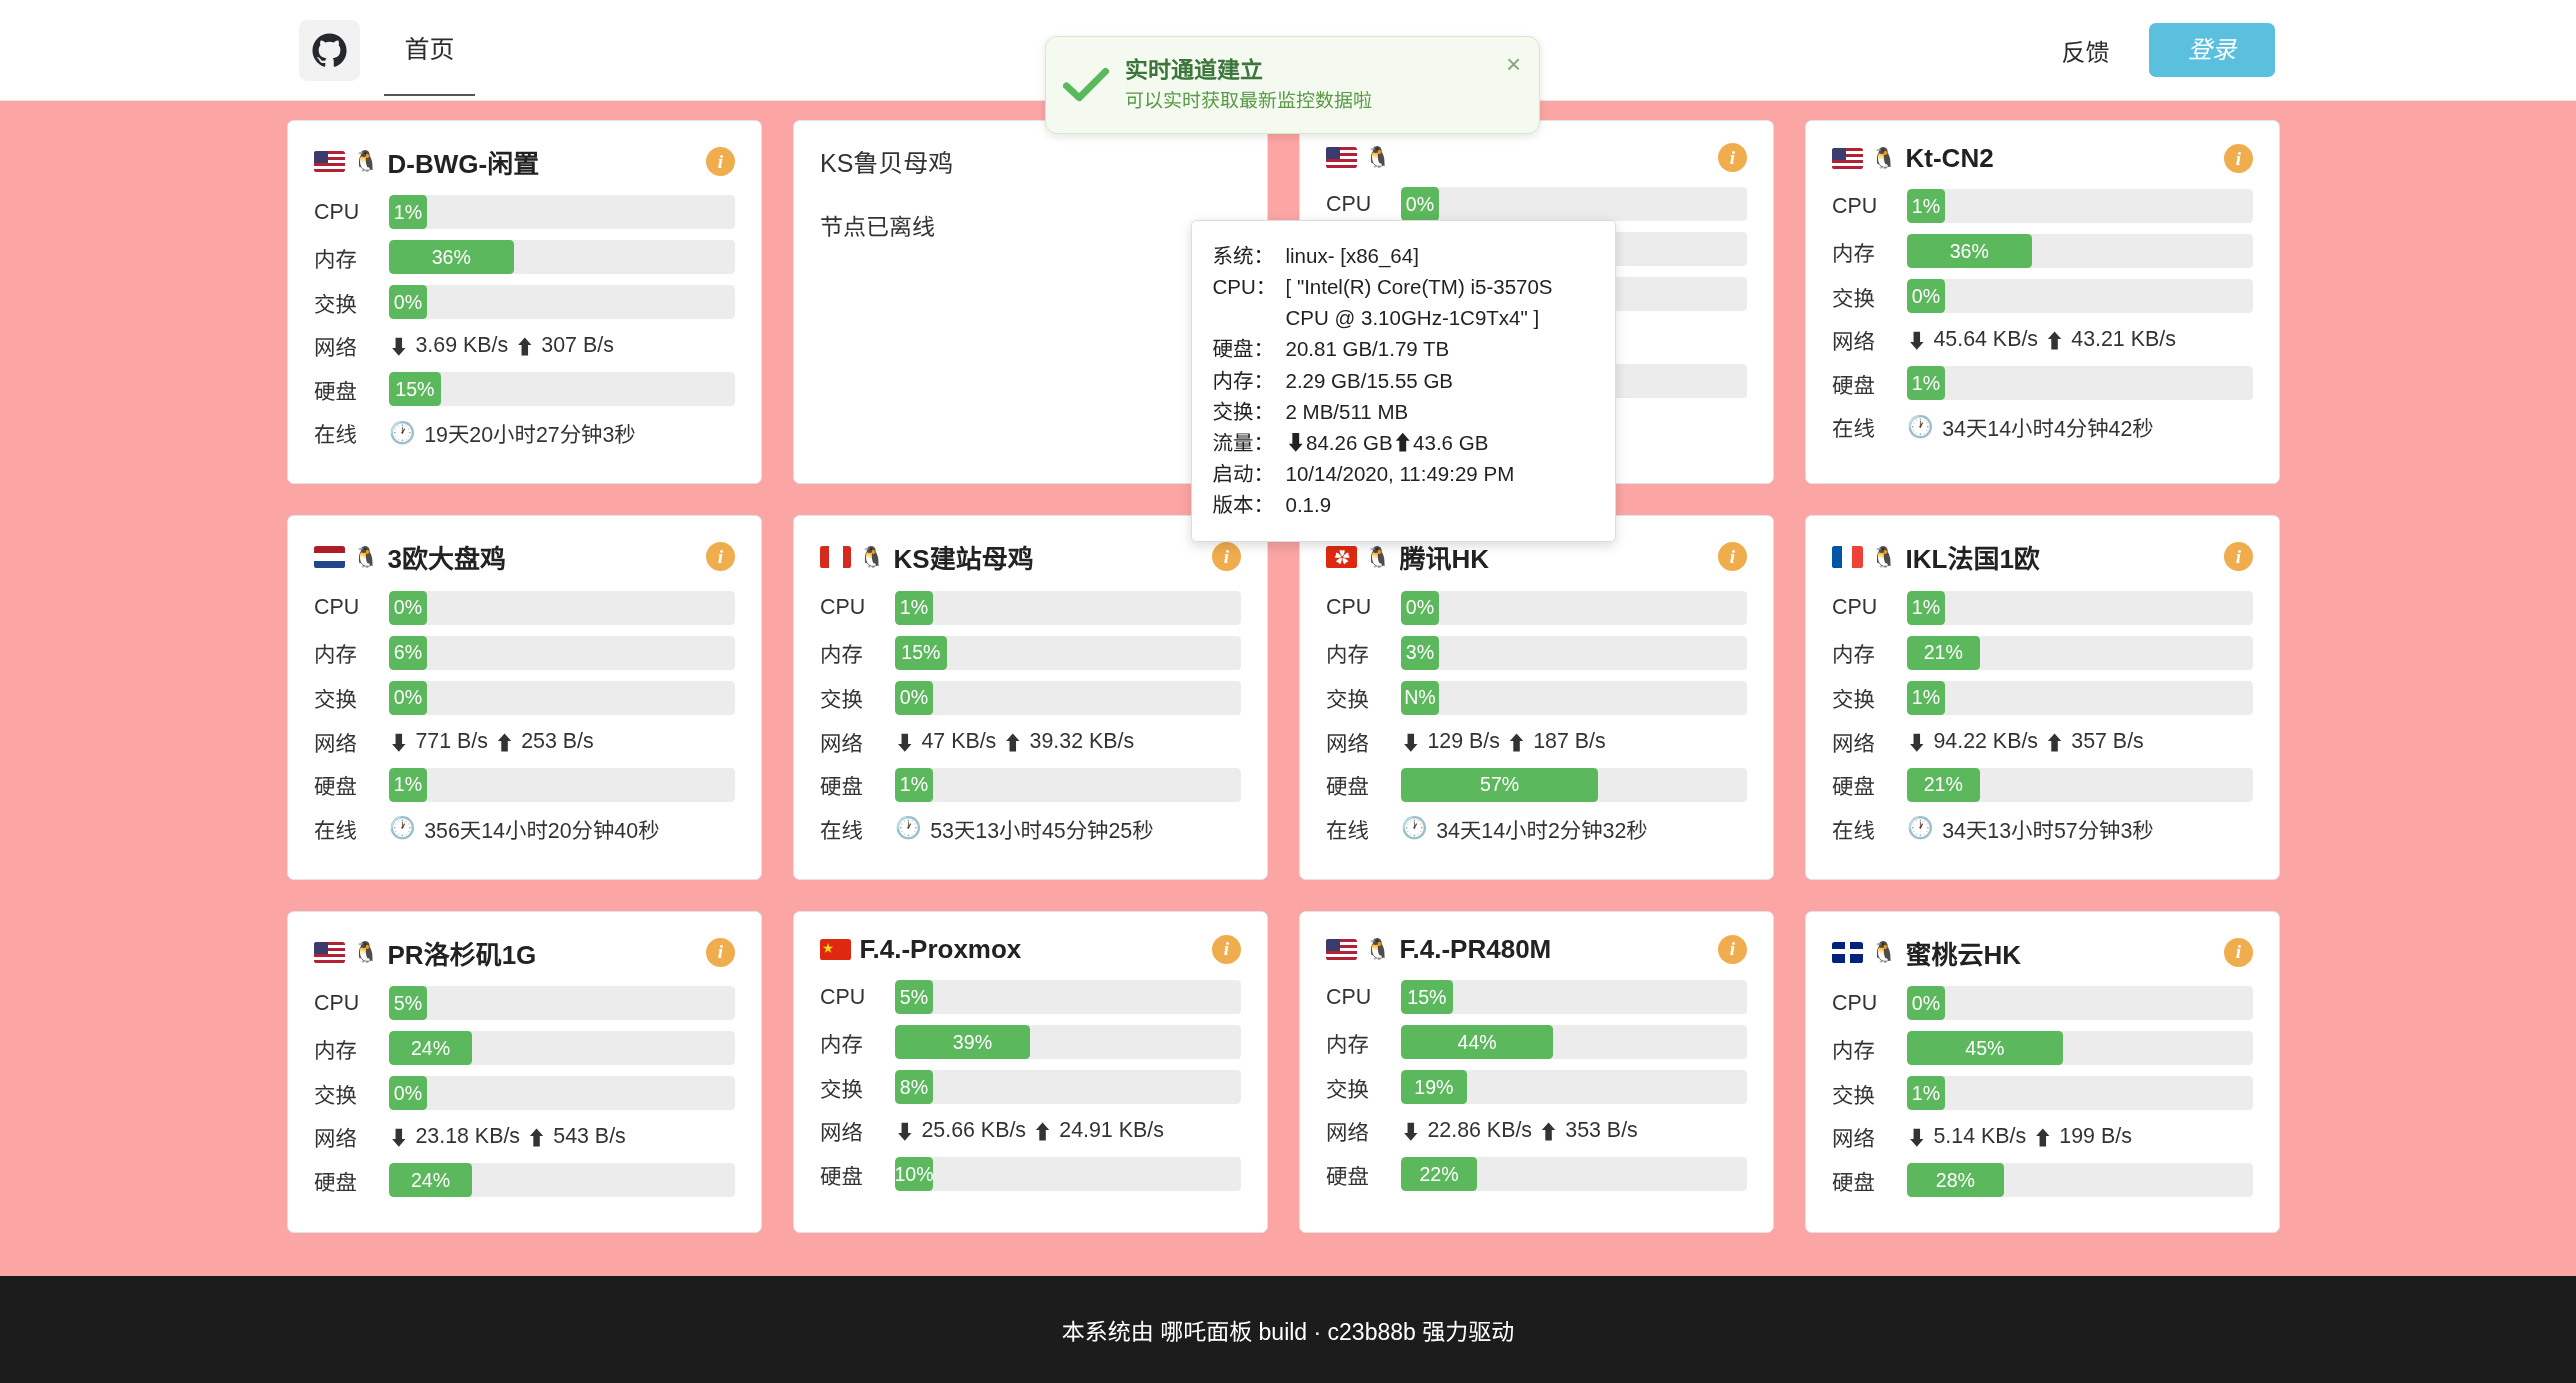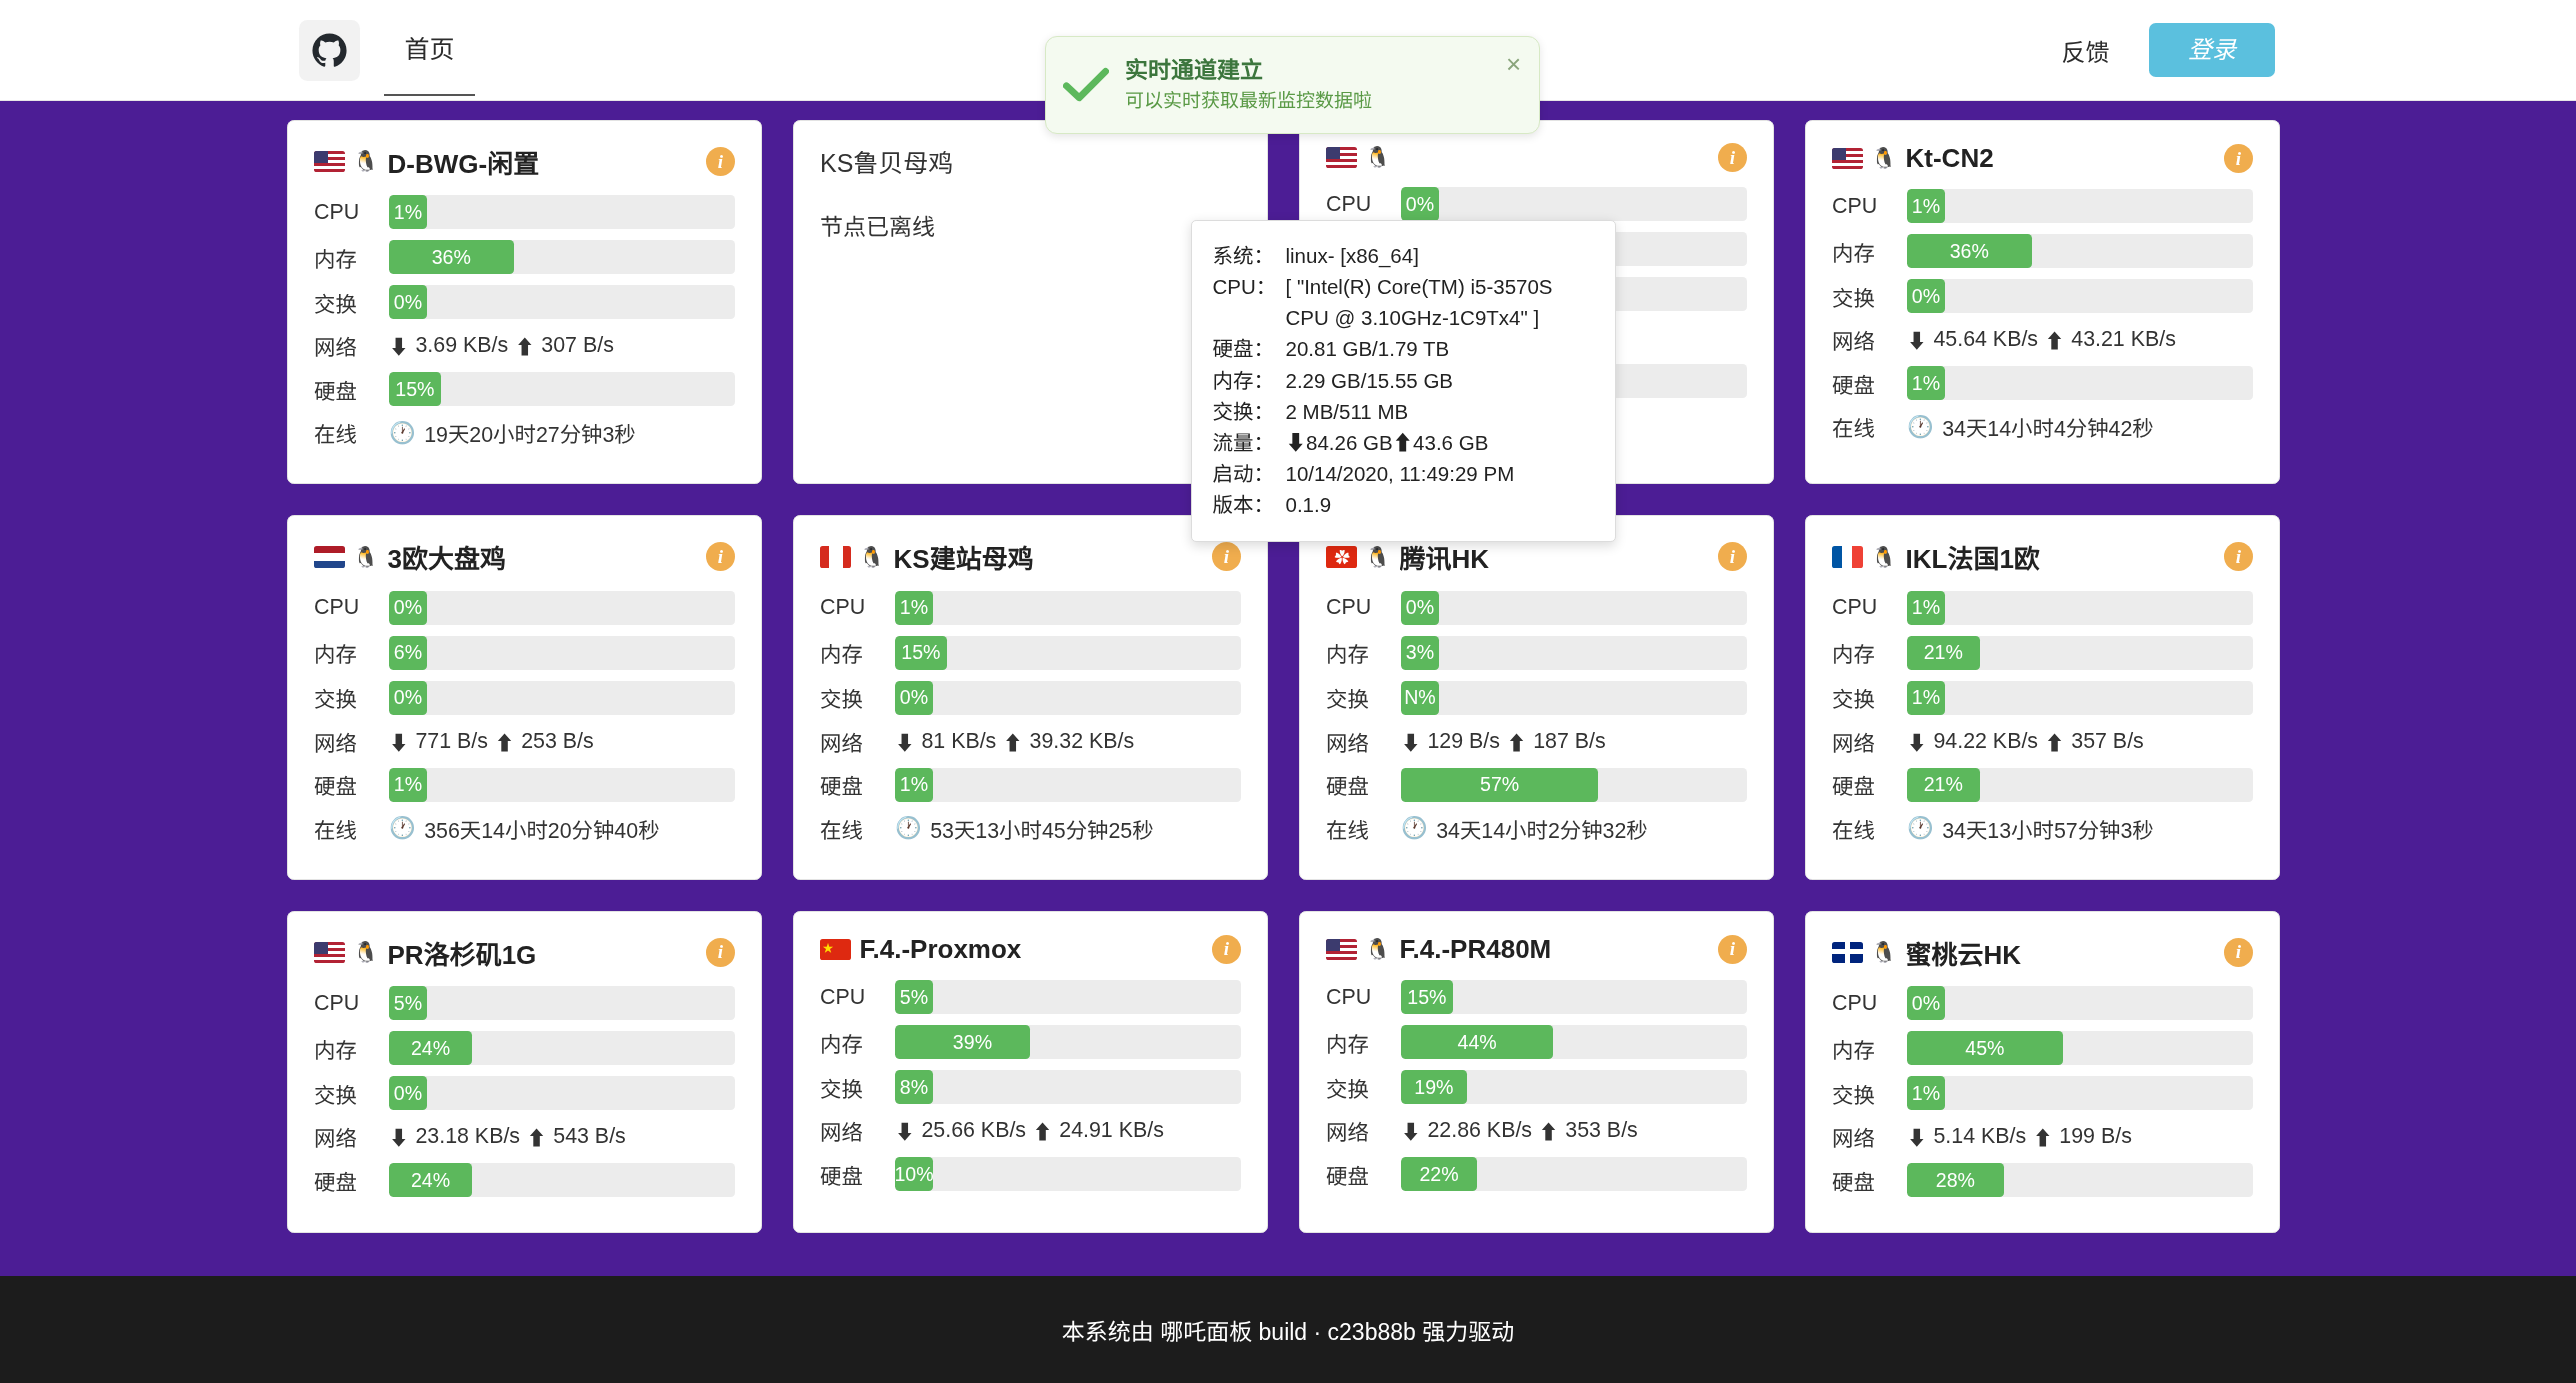--- a/index.html
+++ b/index.html
@@ -6,21 +6,21 @@
   html, body {
     margin: 0; padding: 0;
     width: 2576px; height: 1384px;
     background: #ffffff;
     font-family: "Liberation Sans", sans-serif;
     overflow: hidden;
   }
   #root {
     position: relative;
     width: 2576px; height: 1384px;
-    background: #4c1d95;
+    background: #fca5a5;
   }
 
   
   .header {
     position: absolute; top: 0; left: 0;
     width: 2576px; height: 101px;
     background: #ffffff;
     border-bottom: 0.9px solid #e6e6e6;
     display: flex; align-items: center;
   }
@@ -450,21 +450,21 @@
         <div class="row">
           <div class="row-label">交换</div>
           <div class="bar-track">
             <div class="bar-fill" style="width: 4%;">0%</div>
           </div>
         </div>
         <div class="row">
           <div class="row-label">网络</div>
           <div class="net-row">
             <span class="ic">⬇</span>
-            <span>81 KB/s</span>
+            <span>47 KB/s</span>
             <span class="ic">⬆</span>
             <span>39.32 KB/s</span>
           </div>
         </div>
         <div class="row">
           <div class="row-label">硬盘</div>
           <div class="bar-track">
             <div class="bar-fill" style="width: 4%;">1%</div>
           </div>
         </div>

